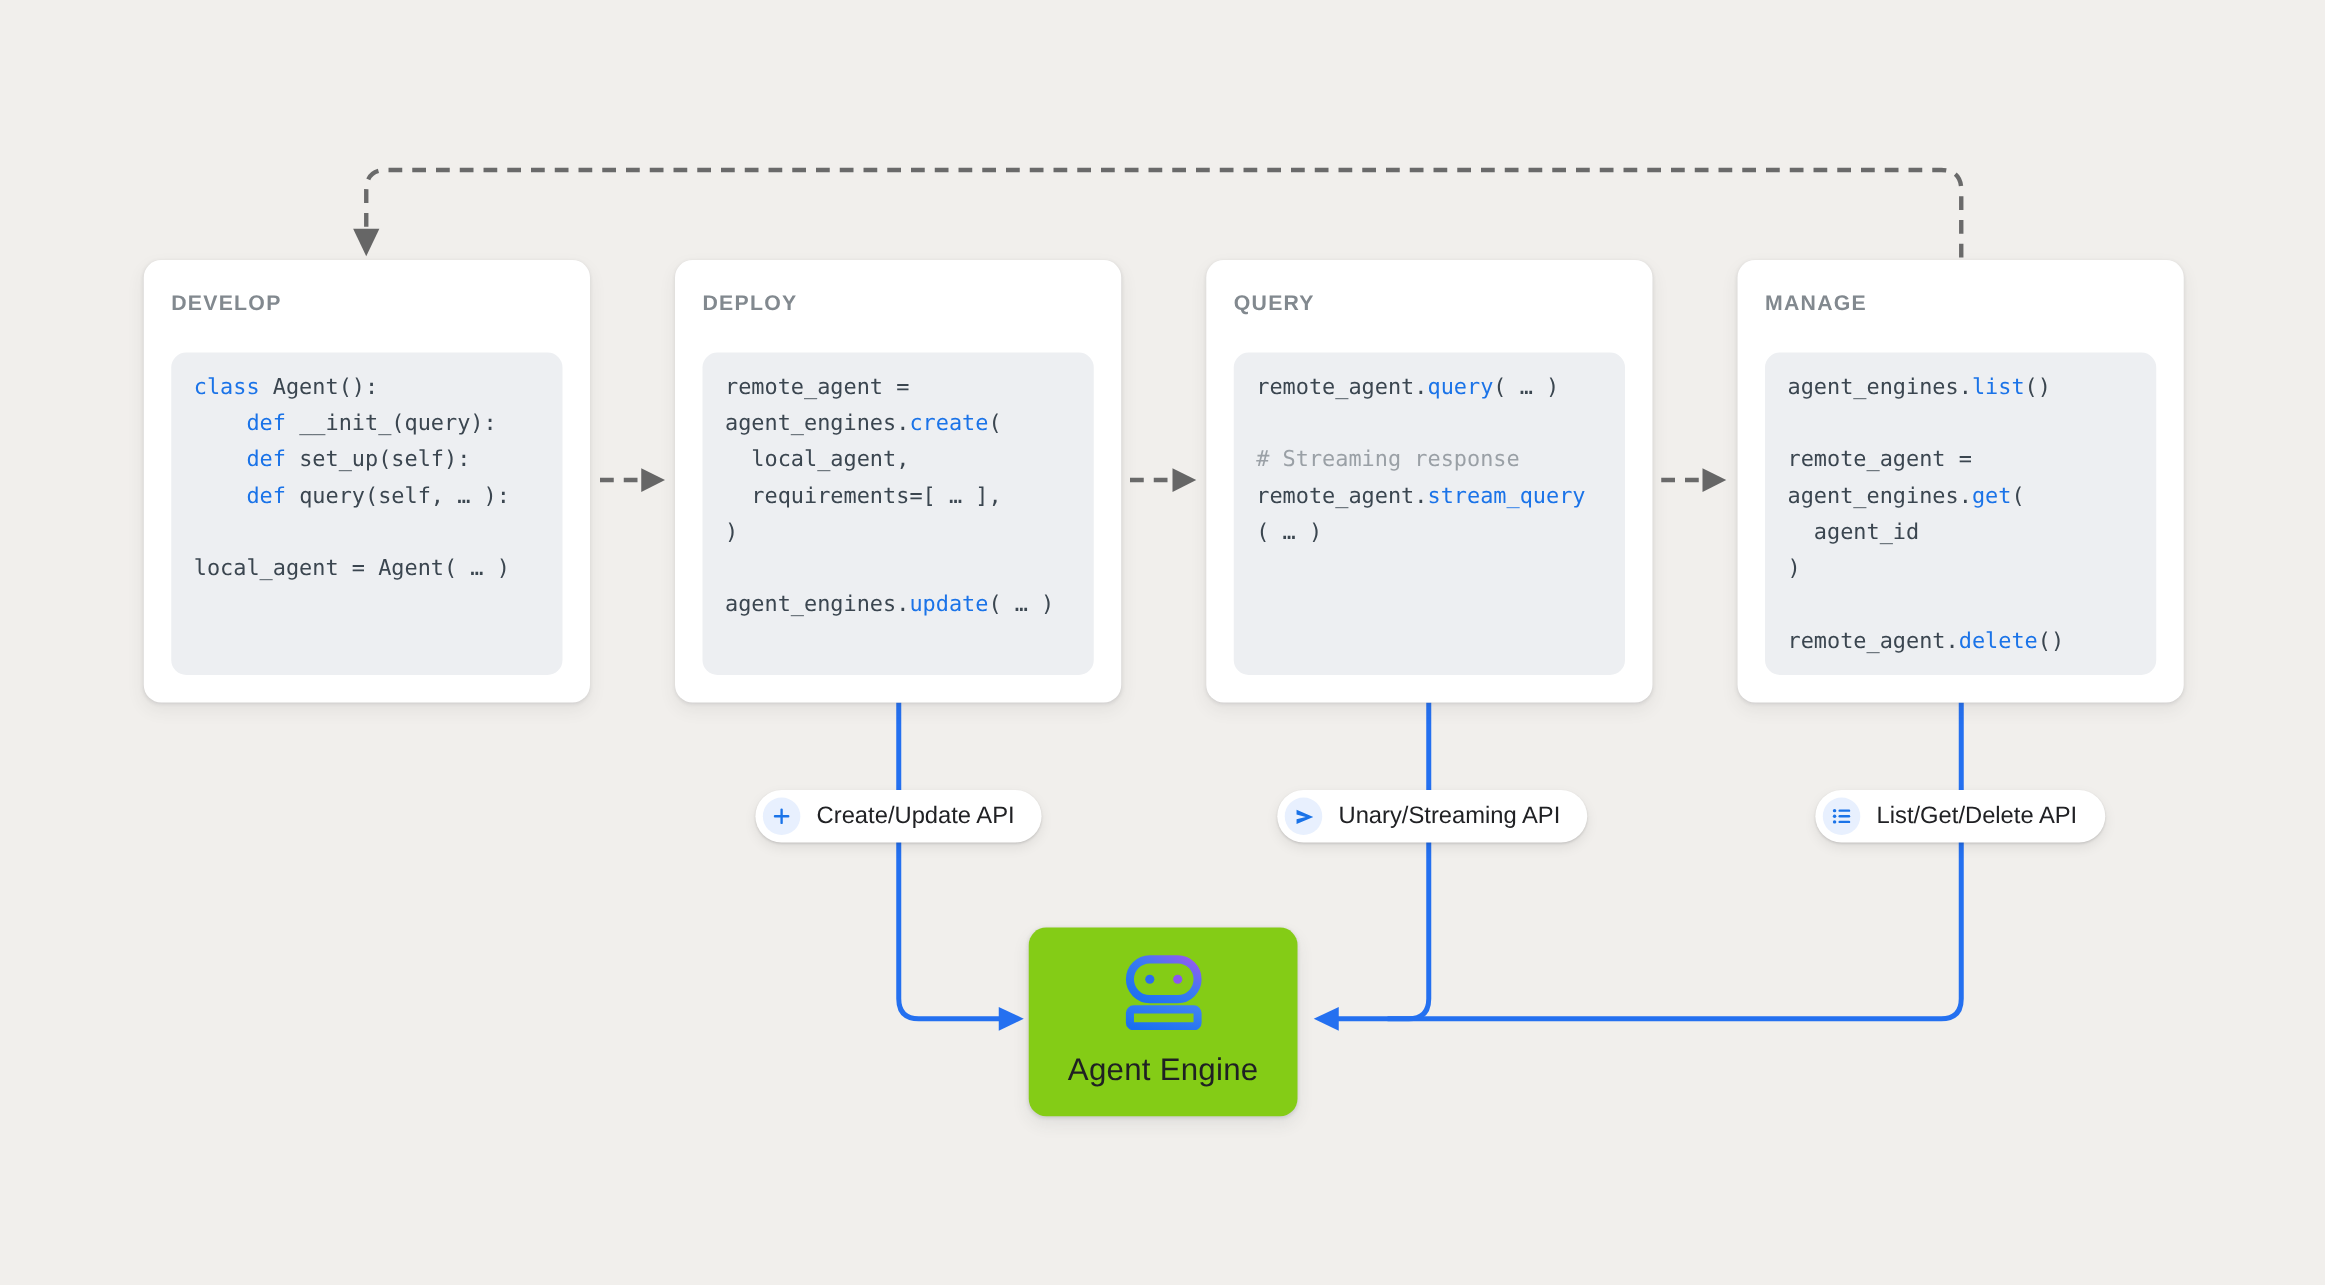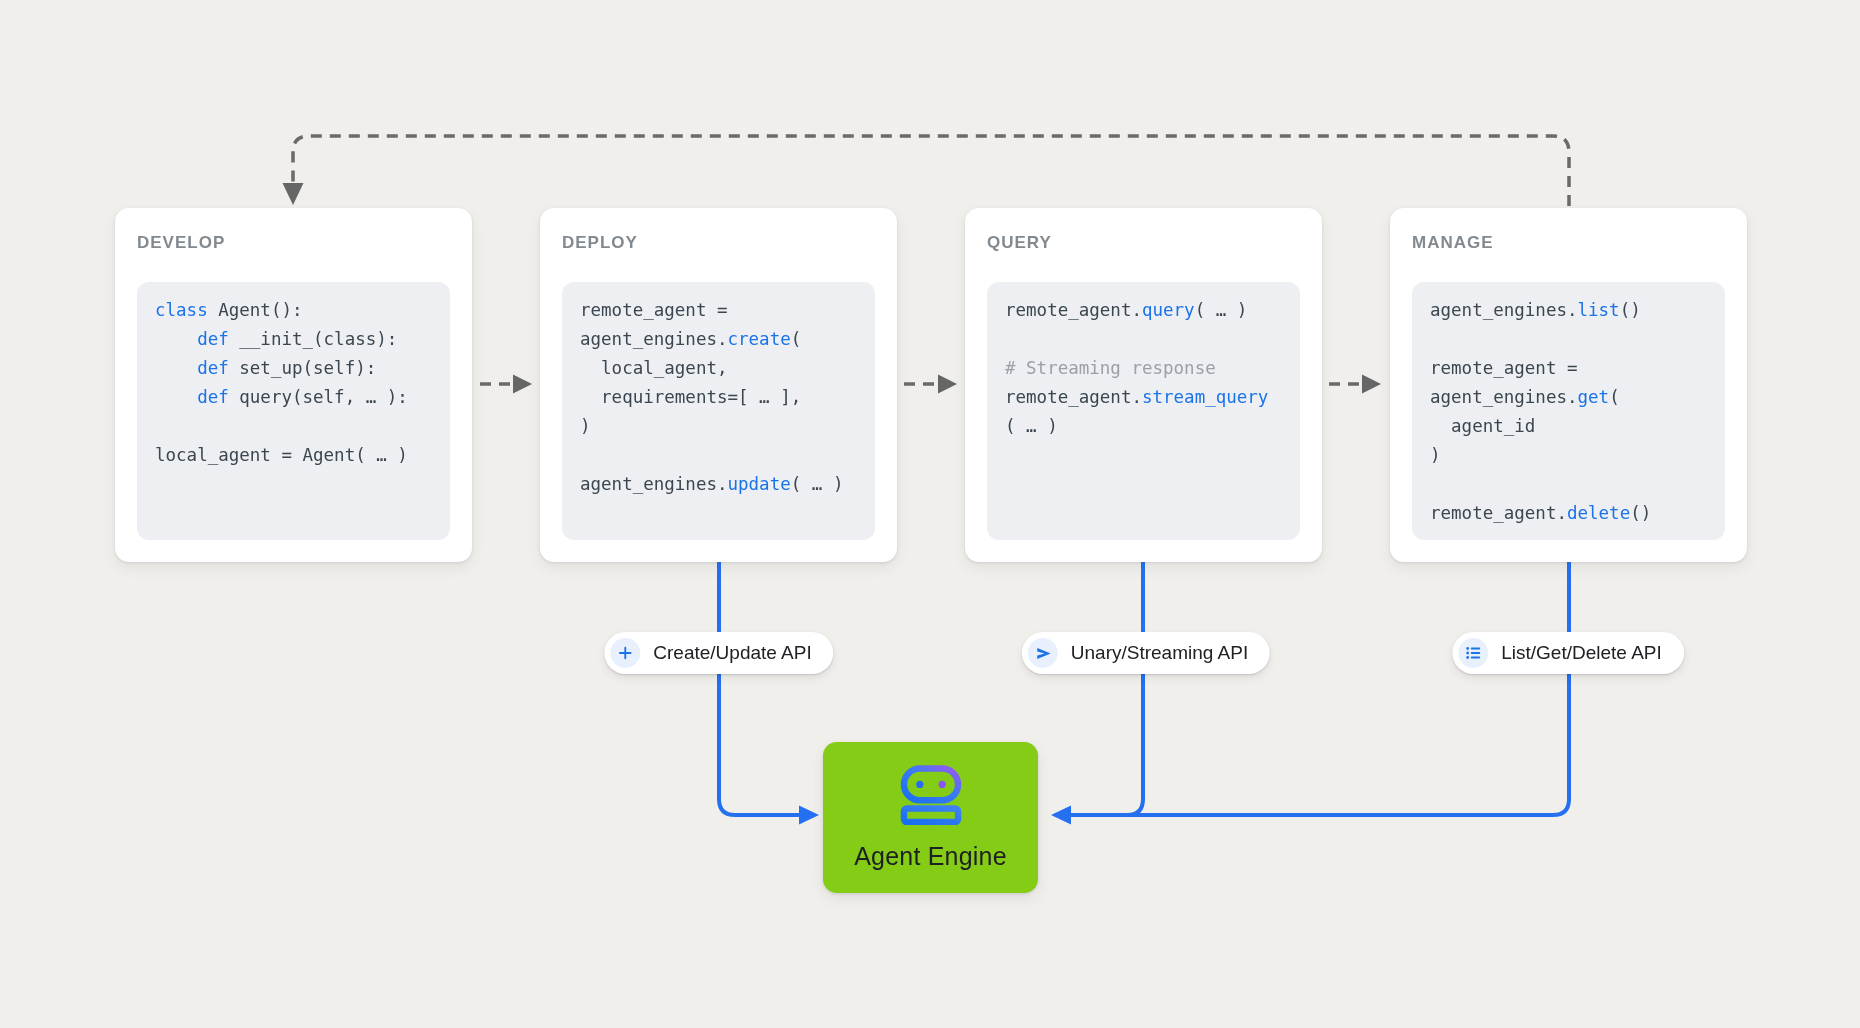--- a/index.html
+++ b/index.html
@@ -84,21 +84,21 @@
     </g>
     <g>
       <path class="blue-line" d="M 1143 562 L 1143 799 Q 1143 815 1127 815 L 1110 815"></path>
     </g>
   </svg>
 
   <div class="card" style="left:115px">
     <div class="card-title">DEVELOP</div>
     <div class="code-panel">
         <div class="code-line"><span class="seg-kw">class</span><span class="seg-tx"> Agent():</span></div>
-        <div class="code-line"><span class="seg-tx">    </span><span class="seg-kw">def</span><span class="seg-tx"> __init_(class):</span></div>
+        <div class="code-line"><span class="seg-tx">    </span><span class="seg-kw">def</span><span class="seg-tx"> __init_(query):</span></div>
         <div class="code-line"><span class="seg-tx">    </span><span class="seg-kw">def</span><span class="seg-tx"> set_up(self):</span></div>
         <div class="code-line"><span class="seg-tx">    </span><span class="seg-kw">def</span><span class="seg-tx"> query(self, … ):</span></div>
         <div class="code-line">&nbsp;</div>
         <div class="code-line"><span class="seg-tx">local_agent = Agent( … )</span></div>
       </div>
   </div>
 
   <div class="card" style="left:540px">
     <div class="card-title">DEPLOY</div>
     <div class="code-panel">

